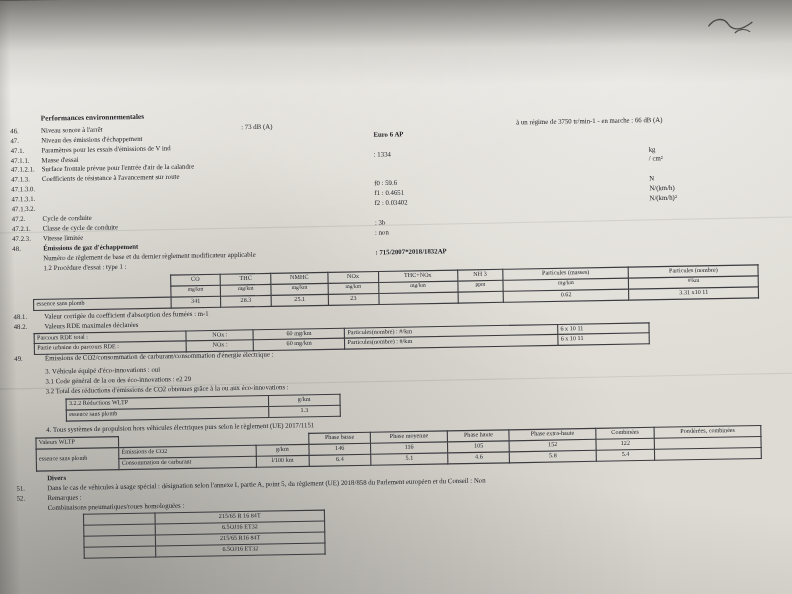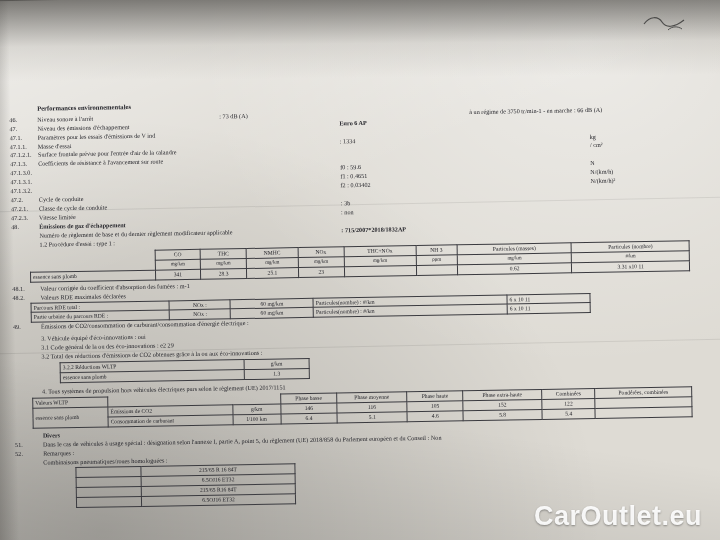--- a/index.html
+++ b/index.html
@@ -372,14 +372,13 @@
       </div>
 
     </div>
   </div>
 
   <svg class="squiggle" viewBox="0 0 46 18">
     <path d="M2 10 C 8 2, 16 2, 20 8 C 24 14, 32 14, 42 6" stroke="#2b2b2b" stroke-width="1.2" fill="none"></path>
     <path d="M26 16 C 30 12, 36 12, 40 15" stroke="#2b2b2b" stroke-width="1" fill="none"></path>
   </svg>
 
-  <div class="wm">CarOutlet.eu</div>
 </div>
 
 </body></html>

